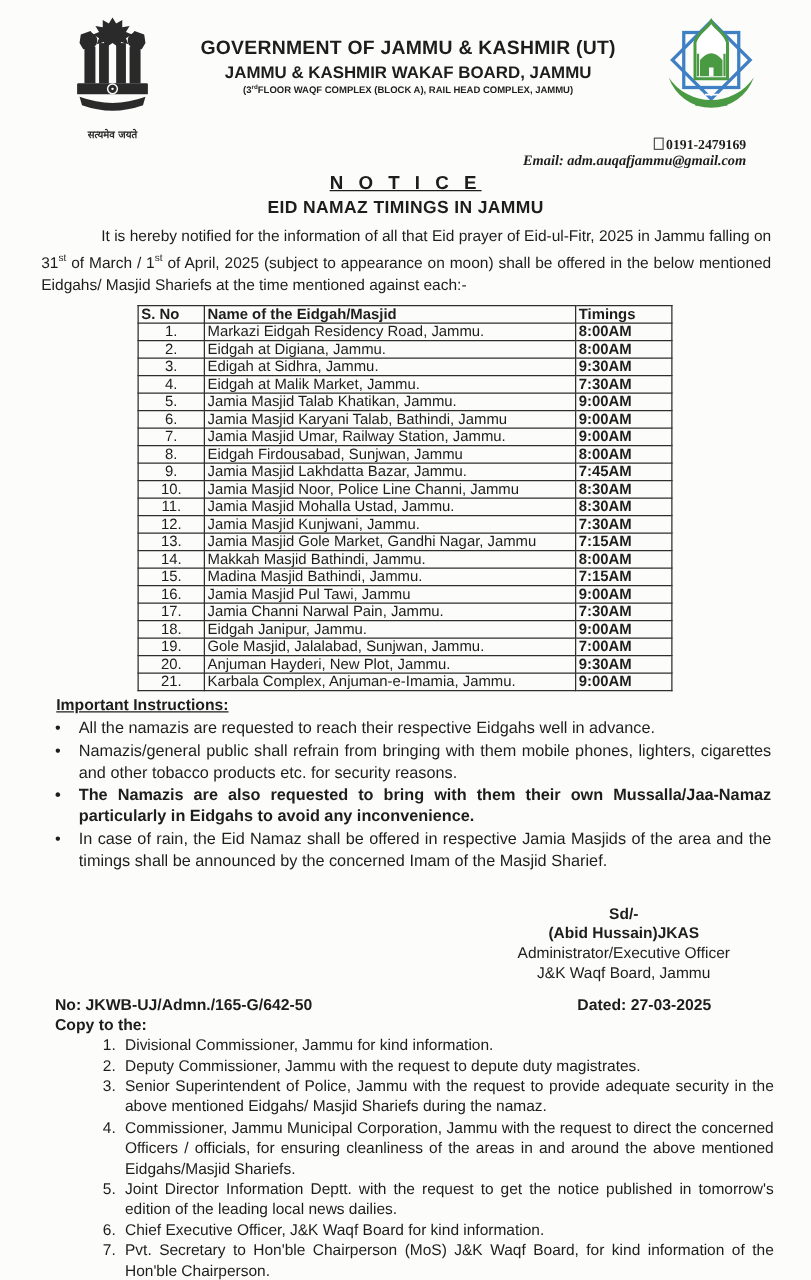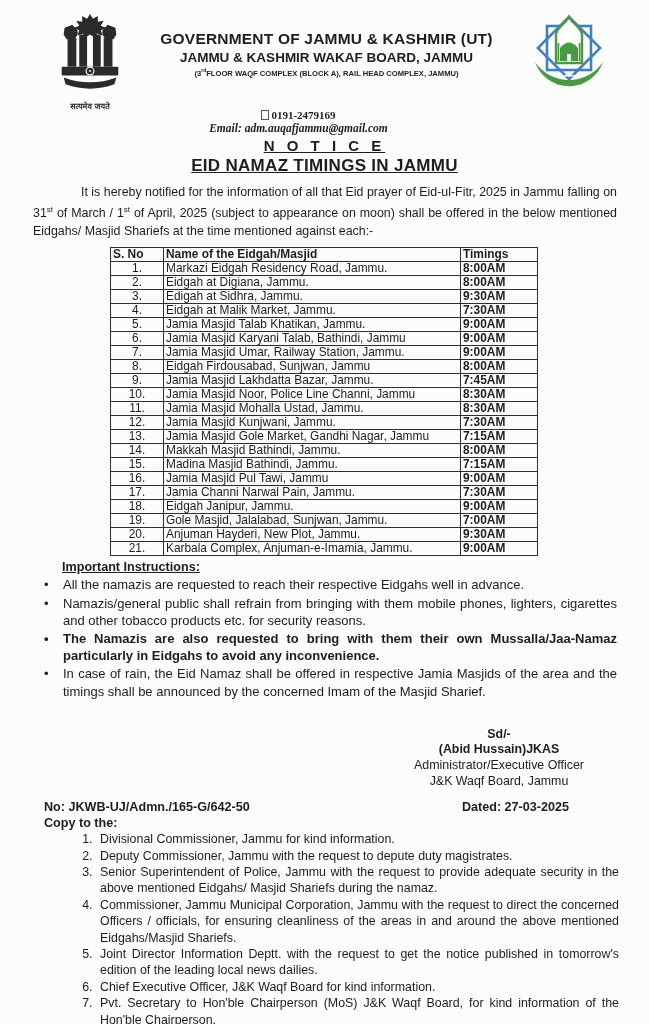--- a/index.html
+++ b/index.html
@@ -22,45 +22,45 @@
   .header-row { display: flex; align-items: flex-start; padding: 13px 34px 0 50px; }
   .emblem-block { width: 80px; text-align: center; flex: 0 0 auto; }
   .emblem-caption { font-family: "DejaVu Sans", sans-serif; font-size: 8px; margin-top: 1px; color: #2a2a2a; font-weight: bold; }
   .org-block { flex: 1 1 auto; text-align: center; padding-top: 17px; }
   .org1 { font-size: 15.5px; font-weight: bold; letter-spacing: 0.2px; }
   .org2 { font-size: 11.5px; font-weight: bold; margin-top: 2px; }
   .org3 { font-size: 13.5px; font-weight: bold; margin-top: 2px; }
   .org4 { font-size: 7.6px; font-weight: bold; margin-top: 2px; }
   .org4 sup { font-size: 5px; }
   .logo-block { width: 92px; text-align: center; flex: 0 0 auto; }
-  .contact-block { text-align: center; padding-right: 52px; margin-top: -2px; }
+  .contact-block { text-align: right; padding-right: 52px; margin-top: -2px; }
   .phone-line { font-family: "Liberation Serif", "DejaVu Serif", serif; font-weight: bold; font-size: 11px; }
   .box-glyph { display: inline-block; width: 8px; height: 10px; border: 1px solid #555; margin-right: 2px; vertical-align: -1px; }
   .email-line { font-family: "Liberation Serif", "DejaVu Serif", serif; font-weight: bold; font-style: italic; font-size: 11.5px; margin-top: 1px; }
   
   .notice-title { text-align: center; font-size: 15px; font-weight: bold; letter-spacing: 4px; text-decoration: underline; margin-top: 3px; }
-  .notice-subtitle { text-align: center; font-size: 17px; font-weight: bold; text-decoration: underline; margin-top: 2px; letter-spacing: 0.3px; }
+  .notice-subtitle { text-align: center; font-size: 14px; font-weight: bold; margin-top: 2px; letter-spacing: 0.3px; }
   .intro { margin: 8px 32px 0 33px; font-size: 12.4px; line-height: 17.4px; text-align: justify; text-indent: 48px; }
   .intro sup { font-size: 8px; }
   
   table.timings { border-collapse: collapse; margin: 7px 0 0 110px; table-layout: fixed; }
   table.timings th, table.timings td {
     border: 1px solid #2e2e2e;
     font-size: 11.9px;
     height: 14px; line-height: 13px;
     padding: 0 2px;
     overflow: hidden; white-space: nowrap;
   }
   table.timings th { font-weight: bold; text-align: left; }
   th.col-no, td.cell-no { text-align: center; }
   th.col-name, td.cell-name { padding-left: 5px; }
   td.cell-timing, th.col-timing { font-weight: bold; }
   
   .instructions { margin: 4px 32px 0 32px; }
-  .instructions-heading { font-size: 12.6px; font-weight: bold; text-decoration: underline; margin-left: 30px; }
+  .instructions-heading { font-size: 12.6px; font-weight: bold; text-decoration: underline; margin-left: 13px; }
   ul.instructions-list { list-style: none; margin-top: 2px; }
   ul.instructions-list li {
     position: relative; padding-left: 31px;
     font-size: 13px; line-height: 17.2px; text-align: justify;
     margin-bottom: 1px;
   }
   ul.instructions-list li::before {
     content: "\2022"; position: absolute; left: 12px; top: 0; font-size: 13px;
   }
   ul.instructions-list li.bold-item { font-weight: bold; }

